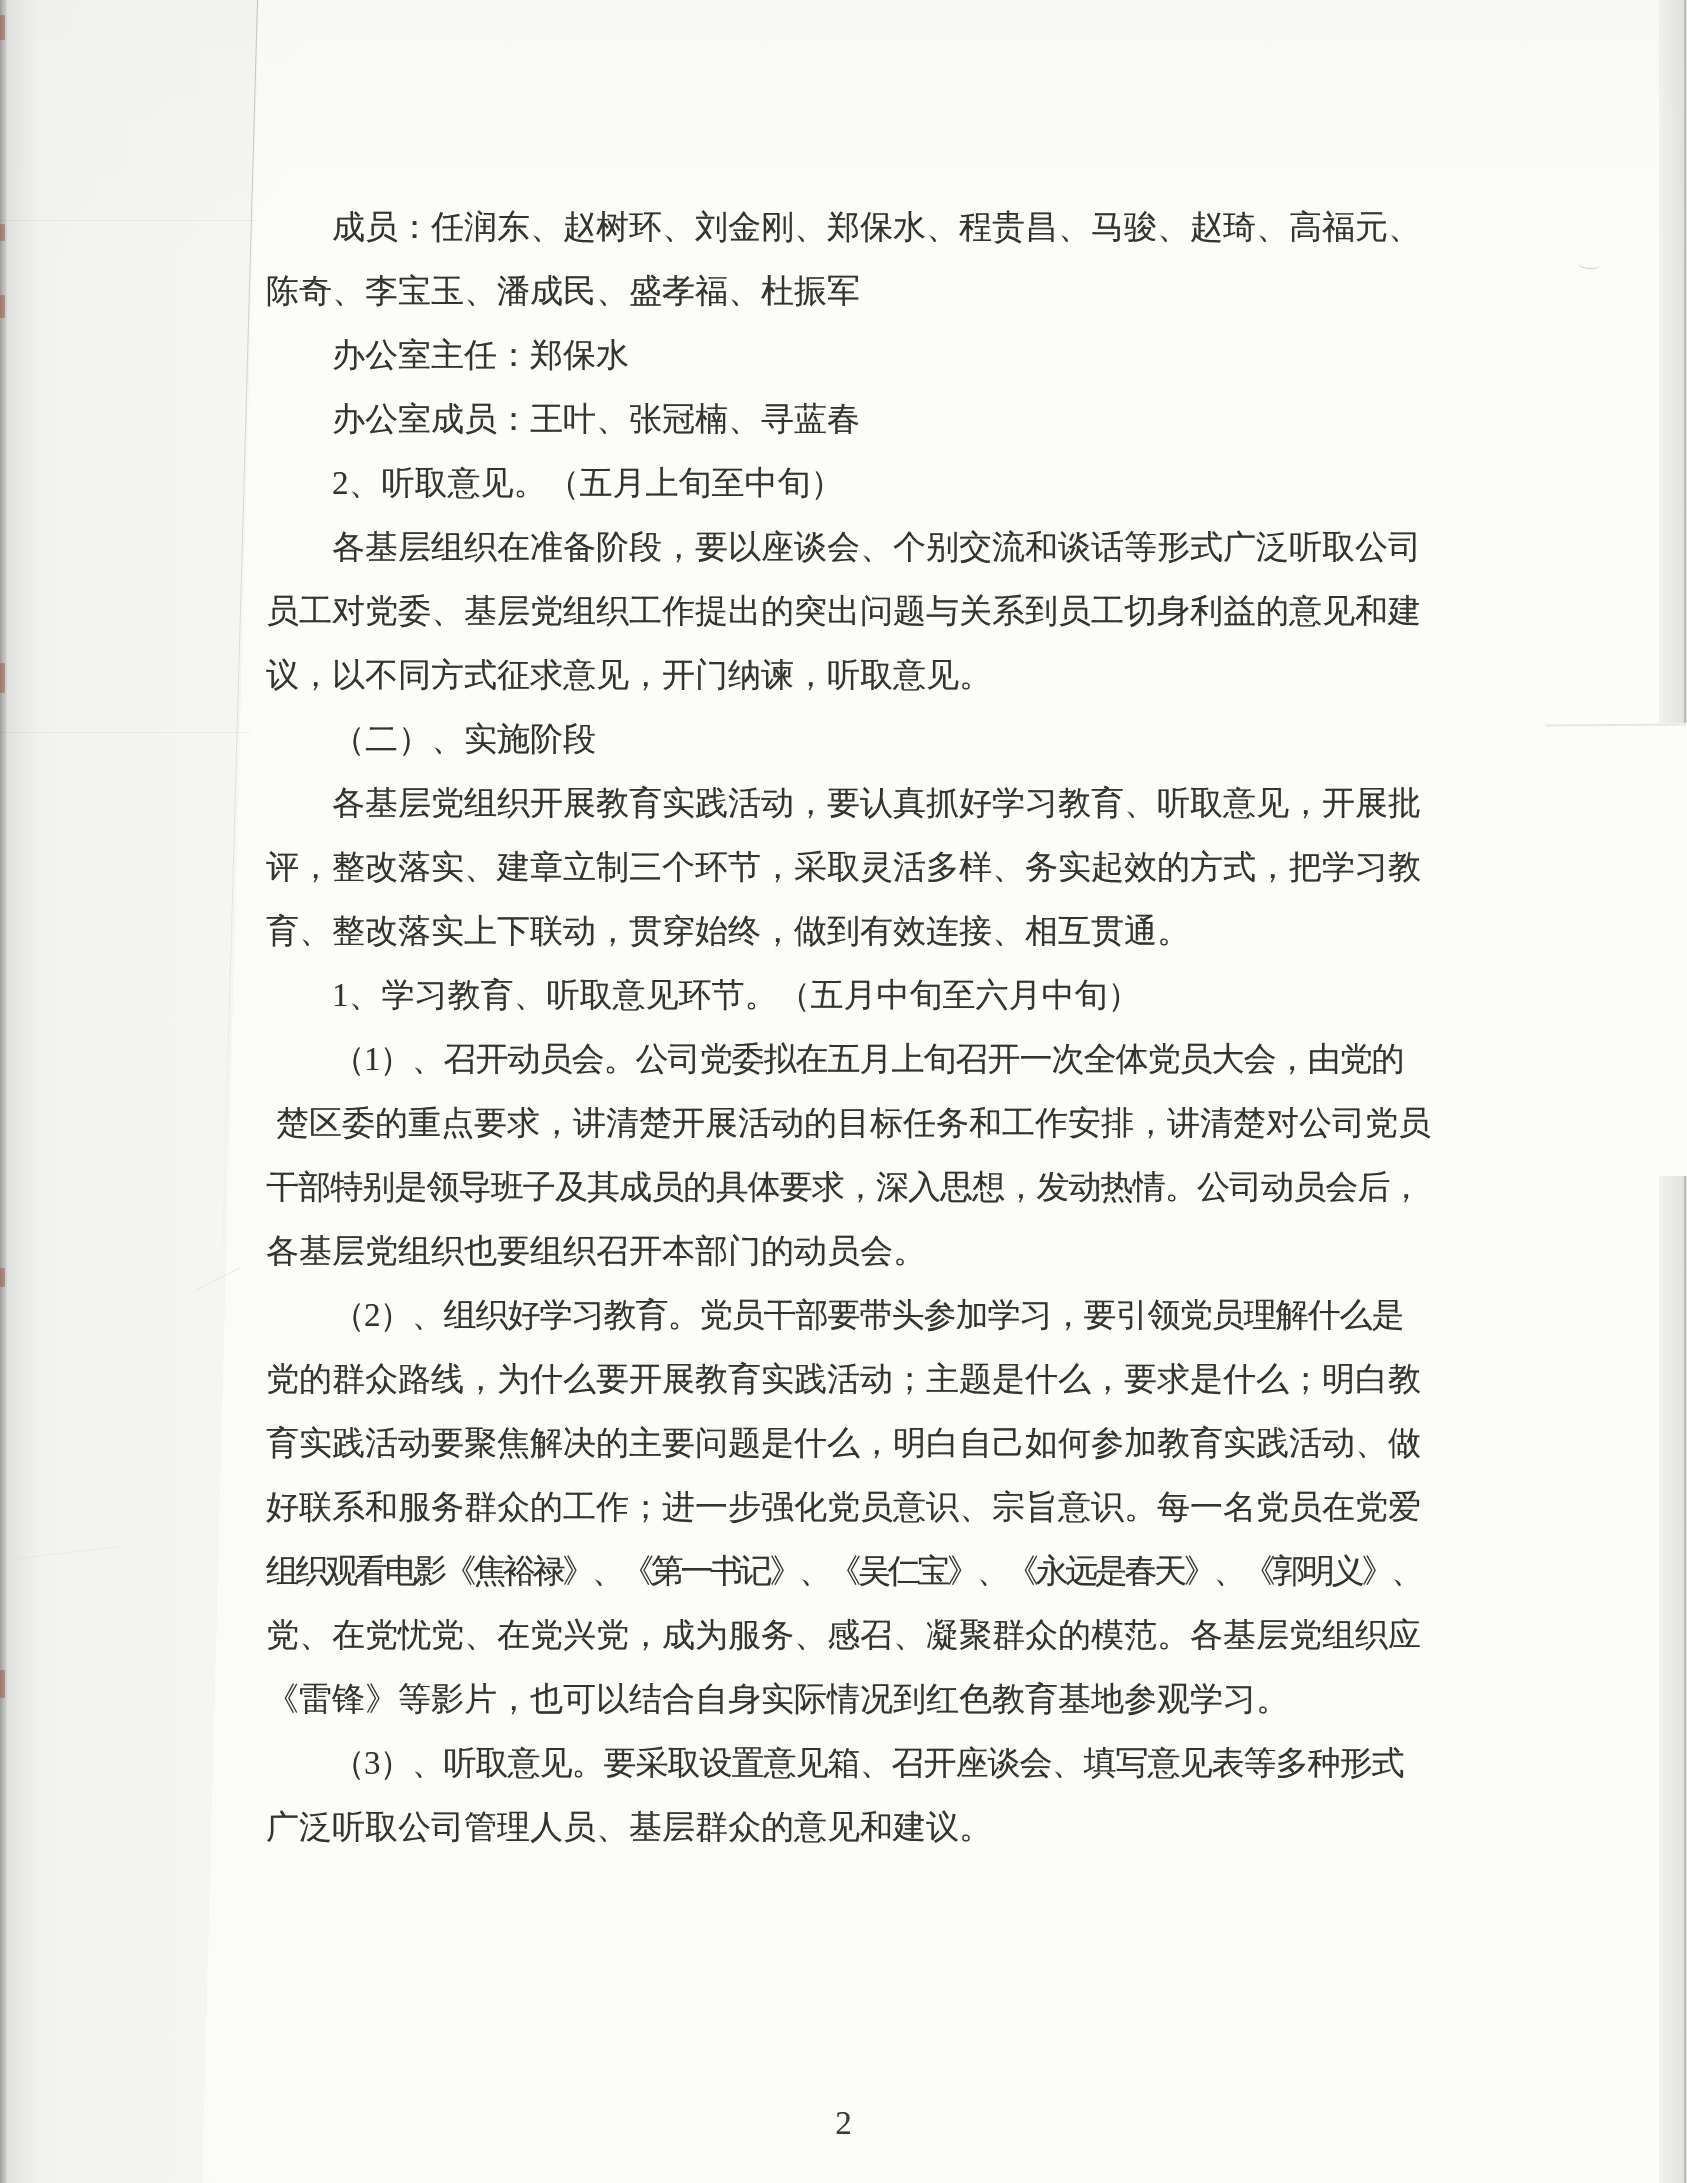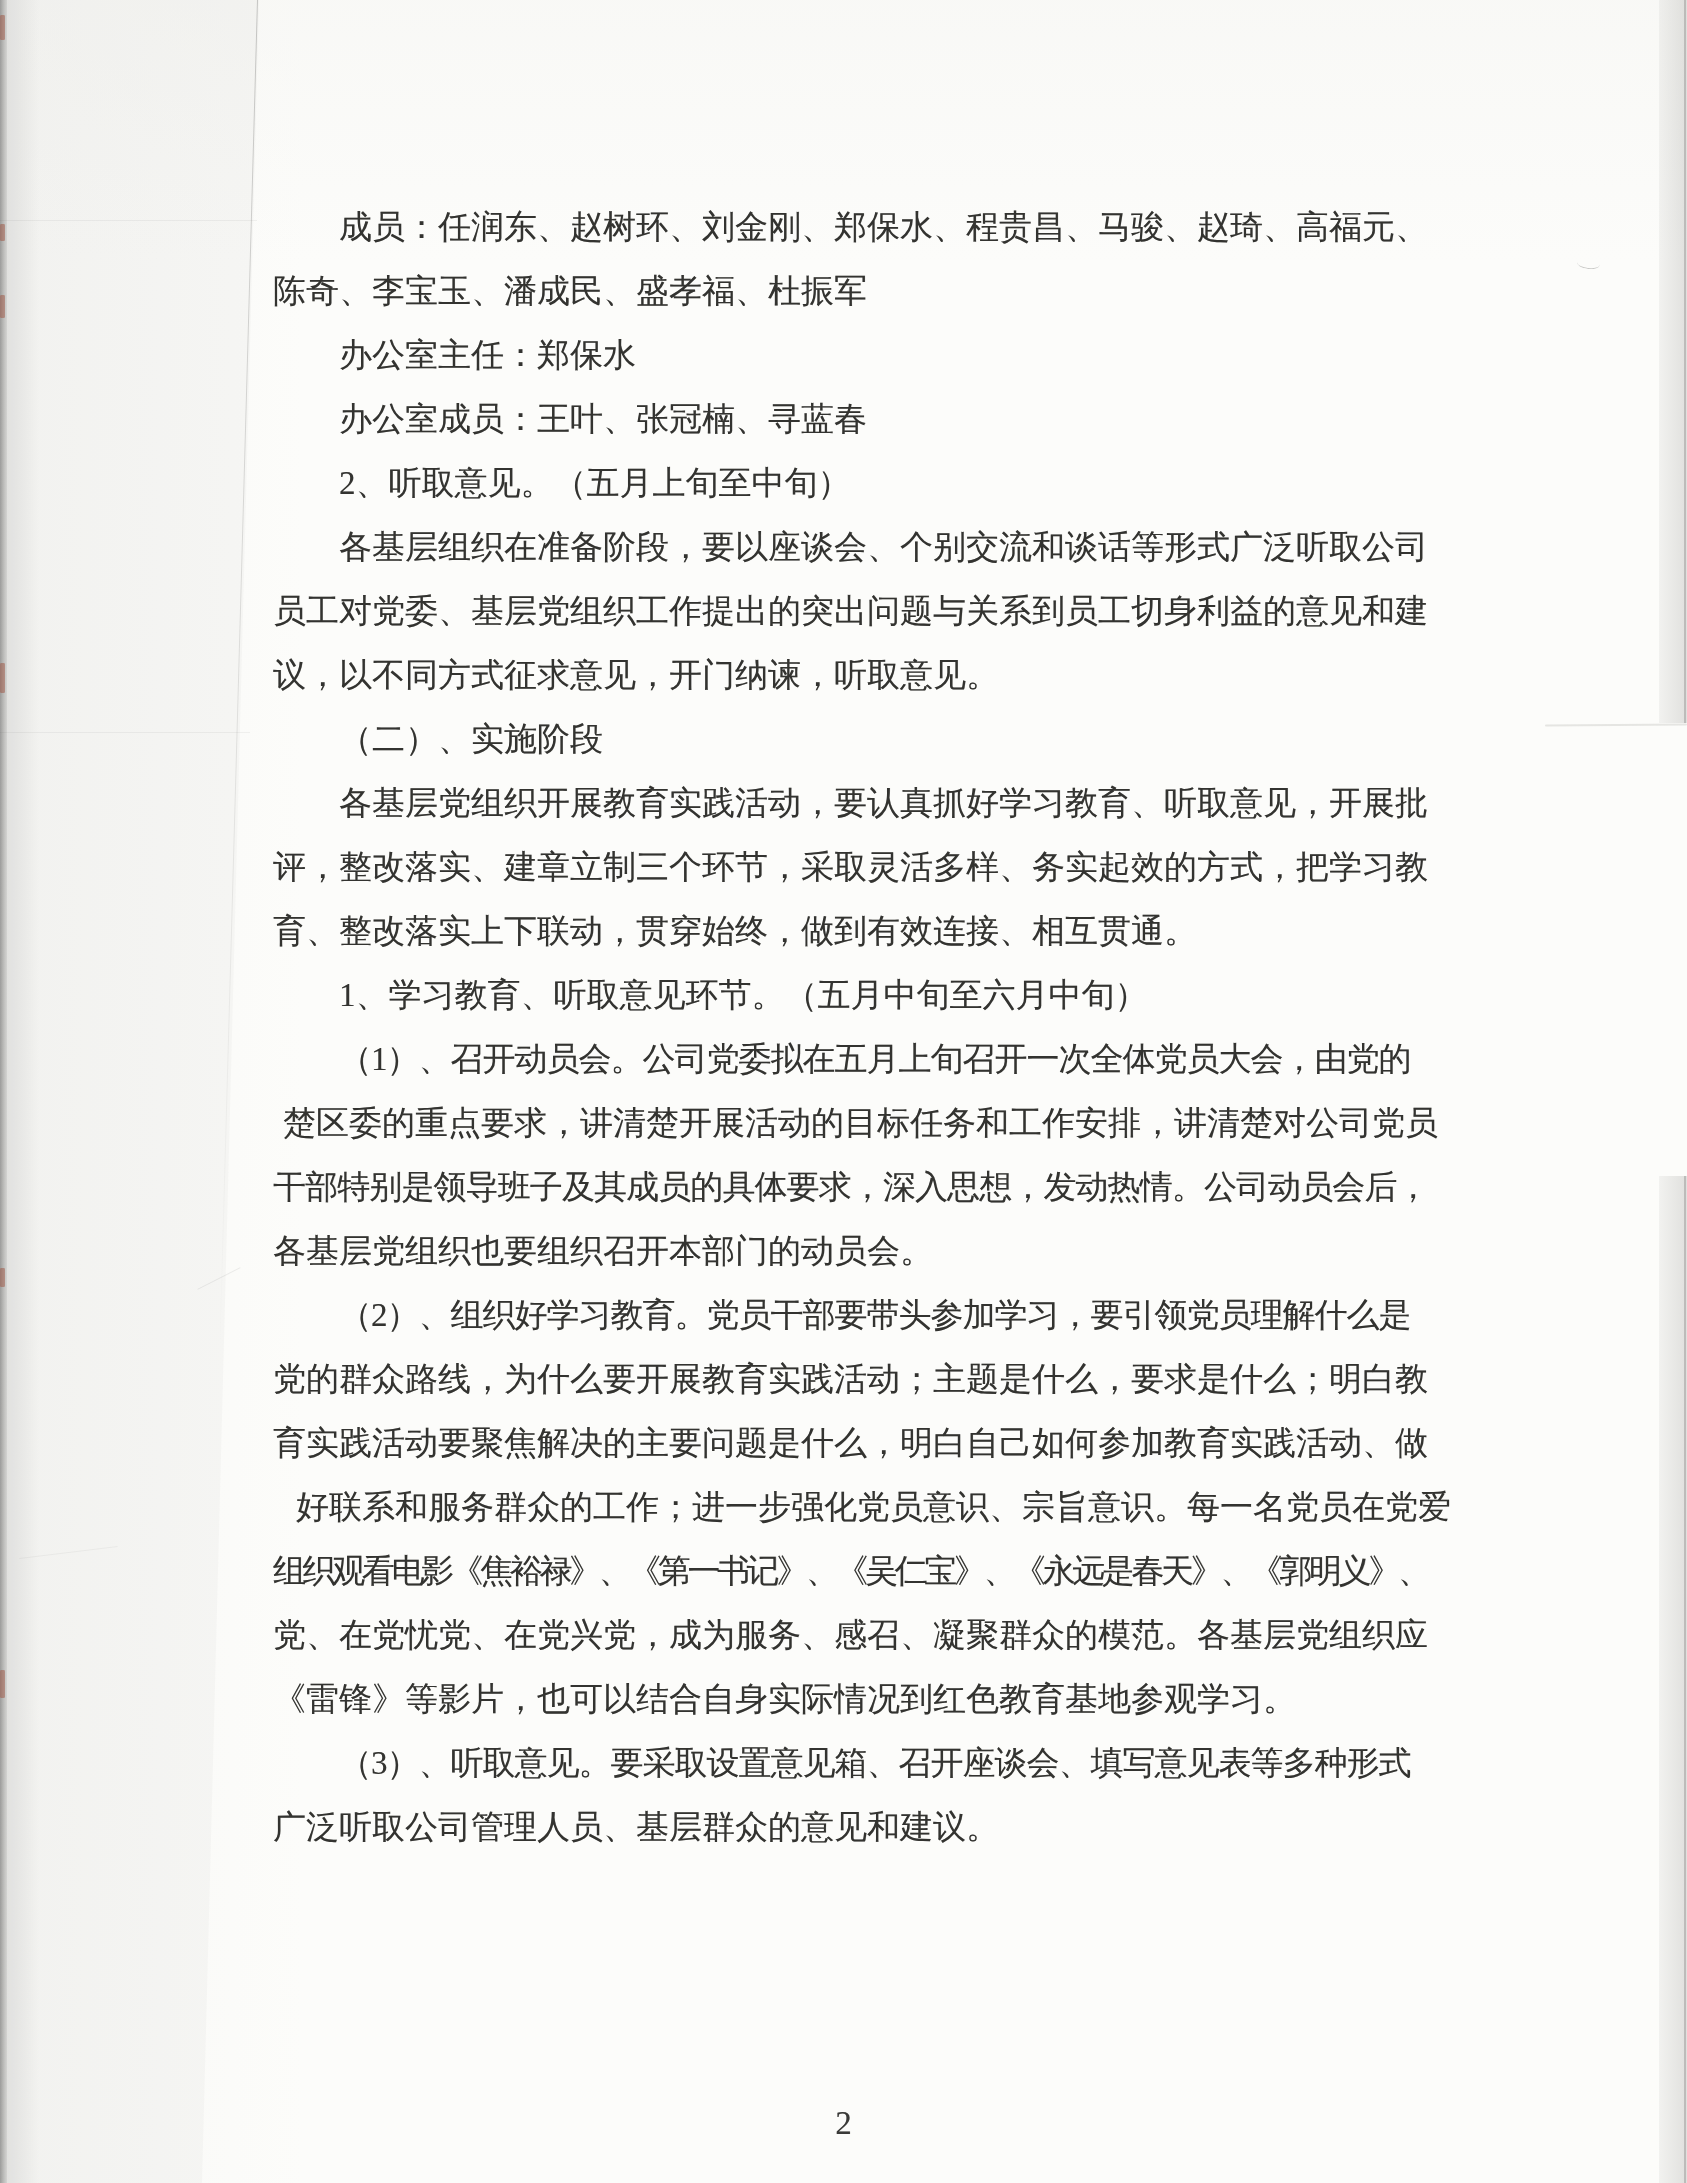--- a/index.html
+++ b/index.html
@@ -33,21 +33,21 @@
   .right-edge-band { position:absolute; left:1659px; width:28px;
     background:linear-gradient(90deg, rgba(205,205,202,.22), rgba(196,196,193,.5)); }
   .right-edge-band::after { content:""; position:absolute; right:1.3px; top:0; width:2px; height:100%;
     background:rgba(152,152,150,.5); }
   .right-edge-band.top { top:0; height:723px; }
   .right-edge-band.bottom { top:1176px; height:1007px; }
   .scanner-curve-mark { position:absolute; left:1577px; top:258px; width:22.5px; height:10px;
     border-bottom:1.3px solid rgba(128,128,126,.4); border-radius:0 0 50% 50%; transform:rotate(6deg); }
   .red-edge-mark { position:absolute; left:0; width:4.6px; border-radius:1.3px; }
   
-  .doc { position:absolute; left:273px; top:195px; width:1164px; }
+  .doc { position:absolute; left:266px; top:195px; width:1164px; }
   .line { font-size:33px; line-height:64px; height:64px; white-space:nowrap;
     color:#333330; text-shadow:0.3px 0.3px 0.5px rgba(70,70,68,.4); }
   .line.indent { padding-left:66px; }
   .page-number { position:absolute; left:0; top:2105px; width:1687px; text-align:center;
     font-size:33px; color:#3a3a38; text-shadow:0.3px 0.3px 0.5px rgba(70,70,68,.4); }
 </style>
 </head>
 <body>
 
 <div class="page">
@@ -87,21 +87,21 @@
       <div class="line" style="letter-spacing: 0px;">评，整改落实、建章立制三个环节，采取灵活多样、务实起效的方式，把学习教</div>
       <div class="line">育、整改落实上下联动，贯穿始终，做到有效连接、相互贯通。</div>
       <div class="line indent">1、学习教育、听取意见环节。（五月中旬至六月中旬）</div>
       <div class="line indent" style="letter-spacing: -1px;">（1）、召开动员会。公司党委拟在五月上旬召开一次全体党员大会，由党的</div>
       <div class="line" style="letter-spacing: 0px; margin-left: 10px;">楚区委的重点要求，讲清楚开展活动的目标任务和工作安排，讲清楚对公司党员</div>
       <div class="line" style="letter-spacing: -0.9px;">干部特别是领导班子及其成员的具体要求，深入思想，发动热情。公司动员会后，</div>
       <div class="line">各基层党组织也要组织召开本部门的动员会。</div>
       <div class="line indent" style="letter-spacing: -1px;">（2）、组织好学习教育。党员干部要带头参加学习，要引领党员理解什么是</div>
       <div class="line" style="letter-spacing: 0px;">党的群众路线，为什么要开展教育实践活动；主题是什么，要求是什么；明白教</div>
       <div class="line" style="letter-spacing: 0px;">育实践活动要聚焦解决的主要问题是什么，明白自己如何参加教育实践活动、做</div>
-      <div class="line" style="letter-spacing: 0px; margin-left: 23px;">好联系和服务群众的工作；进一步强化党员意识、宗旨意识。每一名党员在党爱</div>
+      <div class="line" style="letter-spacing: 0px;">好联系和服务群众的工作；进一步强化党员意识、宗旨意识。每一名党员在党爱</div>
       <div class="line" style="letter-spacing: -3.4px;">组织观看电影《焦裕禄》、《第一书记》、《吴仁宝》、《永远是春天》、《郭明义》、</div>
       <div class="line" style="letter-spacing: 0px;">党、在党忧党、在党兴党，成为服务、感召、凝聚群众的模范。各基层党组织应</div>
       <div class="line">《雷锋》等影片，也可以结合自身实际情况到红色教育基地参观学习。</div>
       <div class="line indent" style="letter-spacing: -1px;">（3）、听取意见。要采取设置意见箱、召开座谈会、填写意见表等多种形式</div>
       <div class="line">广泛听取公司管理人员、基层群众的意见和建议。</div>
     </div>
 
   <div class="page-number">2</div>
 </div>
 

